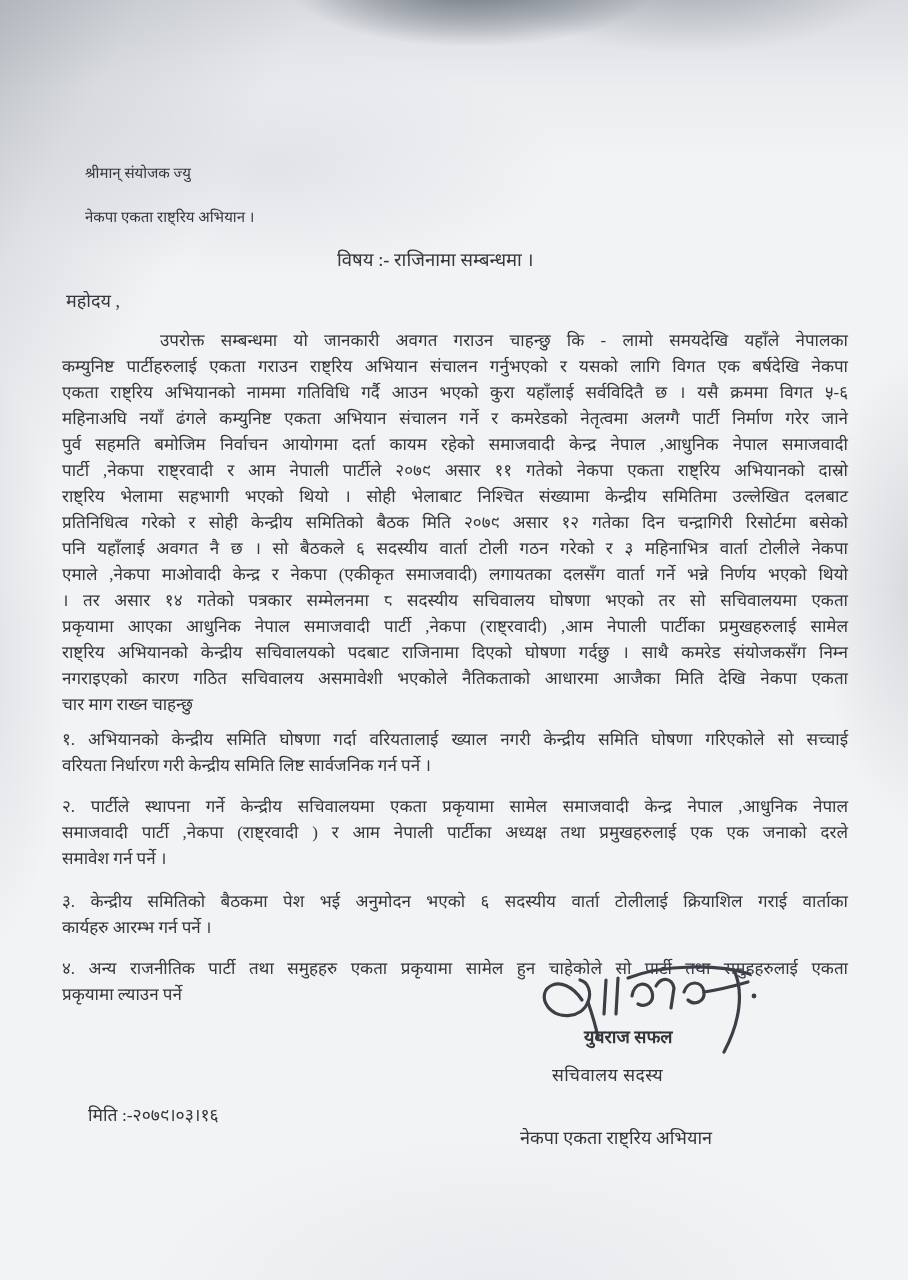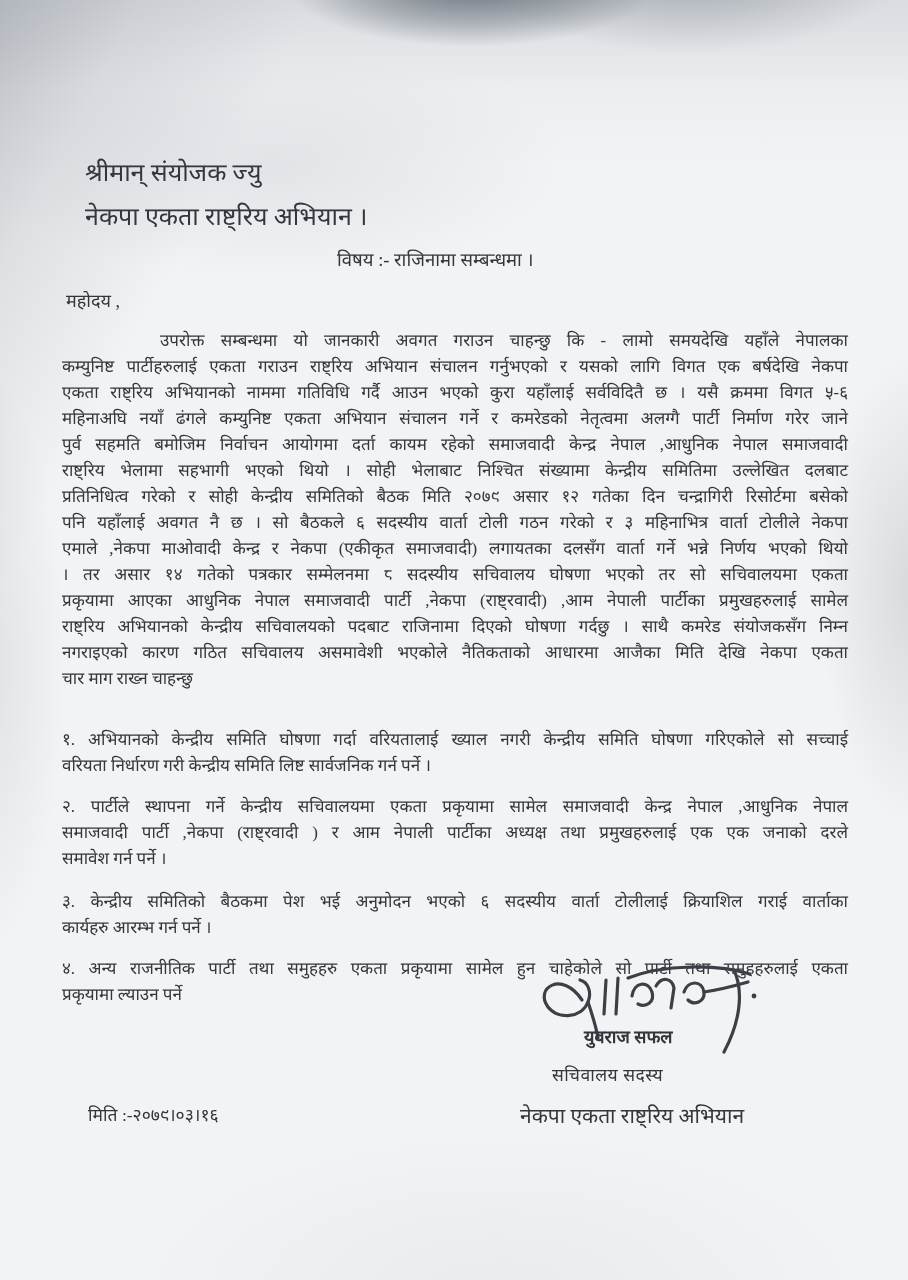--- a/index.html
+++ b/index.html
@@ -16,36 +16,36 @@
       radial-gradient(ellipse 300px 120px at 76% -30px, rgba(120,128,137,.55) 0%, rgba(150,156,164,0) 70%),
       linear-gradient(118deg, rgba(140,146,154,.50) 0%, rgba(168,173,180,.28) 9%, rgba(200,204,210,0) 20%),
       linear-gradient(180deg, rgba(175,180,188,.38) 0%, rgba(200,204,210,.15) 7%, rgba(220,222,226,0) 13%),
       radial-gradient(ellipse 140px 340px at 101% 46%, rgba(168,173,180,.38) 0%, rgba(190,194,200,0) 70%),
       radial-gradient(ellipse 120px 420px at -2% 52%, rgba(185,189,196,.35) 0%, rgba(200,204,210,0) 70%),
       radial-gradient(ellipse 420px 160px at 30% 13%, rgba(205,209,215,.45) 0%, rgba(225,227,231,0) 70%),
       radial-gradient(ellipse 500px 220px at 55% 101%, rgba(215,218,223,.35) 0%, rgba(230,232,235,0) 75%),
       linear-gradient(0deg,#f2f3f5,#f2f3f5);
   }
   .txt{position:absolute;}
-  .addr-line{font-size:25px;line-height:26px;}
+  .addr-line{font-size:15px;line-height:26px;}
   .addr-line + .addr-line{margin-top:18px;}
   .subject{font-size:18.5px;}
   .salutation{font-size:18px;}
   .lines-block{
     width:786px;font-size:17px;line-height:26px;
   }
   .lines-block .line{
     text-align:justify;text-align-last:justify;
     height:26px;overflow:visible;font-family:Liberation Serif, serif;
   }
   .lines-block .line:last-child{text-align-last:left;}
   .body-block .line:first-child{text-indent:98px;}
   .sig-name{font-size:18px;}
   .sig-role{font-size:17.5px;letter-spacing:.5px;}
-  .sig-org{font-size:21px;}
+  .sig-org{font-size:18px;margin-top:24px;}
   .date-line{font-size:17.5px;}
   .signature-svg{position:absolute;left:538px;top:952px;}
 </style>
 </head>
 <body>
 
 <div class="page">
 
   <div class="txt addr-block" style="left:85px;top:160px;">
     <div class="addr-line">श्रीमान् संयोजक ज्यु</div>
@@ -55,20 +55,21 @@
   <div class="txt subject" style="left:337px;top:246px;">विषय :- राजिनामा सम्बन्धमा ।</div>
 
   <div class="txt salutation" style="left:66px;top:288px;">महोदय ,</div>
 
   <div class="txt lines-block body-block" style="left:62px;top:328px;">
       <div class="line">उपरोक्त सम्बन्धमा यो जानकारी अवगत गराउन चाहन्छु कि - लामो समयदेखि यहाँले नेपालका</div>
       <div class="line">कम्युनिष्ट पार्टीहरुलाई एकता गराउन राष्ट्रिय अभियान संचालन गर्नुभएको र यसको लागि विगत एक बर्षदेखि नेकपा</div>
       <div class="line">एकता राष्ट्रिय अभियानको नाममा गतिविधि गर्दै आउन भएको कुरा यहाँलाई सर्वविदितै छ । यसै क्रममा विगत ५-६</div>
       <div class="line">महिनाअघि नयाँ ढंगले कम्युनिष्ट एकता अभियान संचालन गर्ने र कमरेडको नेतृत्वमा अलग्गै पार्टी निर्माण गरेर जाने</div>
       <div class="line">पुर्व सहमति  बमोजिम निर्वाचन आयोगमा दर्ता कायम रहेको समाजवादी केन्द्र नेपाल ,आधुनिक नेपाल समाजवादी</div>
+      <div class="line">पार्टी ,नेकपा राष्ट्रवादी र आम नेपाली पार्टीले २०७९ असार ११ गतेको नेकपा एकता राष्ट्रिय अभियानको दास्रो</div>
       <div class="line">राष्ट्रिय भेलामा सहभागी भएको थियो । सोही भेलाबाट निश्चित संख्यामा केन्द्रीय समितिमा उल्लेखित दलबाट</div>
       <div class="line">प्रतिनिधित्व गरेको र सोही केन्द्रीय समितिको बैठक मिति २०७९ असार १२ गतेका दिन चन्द्रागिरी रिसोर्टमा बसेको</div>
       <div class="line">पनि यहाँलाई अवगत नै छ । सो बैठकले ६ सदस्यीय वार्ता टोली गठन गरेको र ३ महिनाभित्र वार्ता टोलीले नेकपा</div>
       <div class="line">एमाले ,नेकपा माओवादी केन्द्र र नेकपा (एकीकृत समाजवादी) लगायतका दलसँग वार्ता गर्ने भन्ने निर्णय भएको थियो</div>
       <div class="line">।  तर असार १४ गतेको पत्रकार सम्मेलनमा ८ सदस्यीय सचिवालय घोषणा भएको तर सो सचिवालयमा एकता</div>
       <div class="line">प्रकृयामा आएका आधुनिक नेपाल समाजवादी पार्टी ,नेकपा (राष्ट्रवादी) ,आम नेपाली पार्टीका प्रमुखहरुलाई सामेल</div>
       <div class="line">राष्ट्रिय अभियानको केन्द्रीय सचिवालयको पदबाट राजिनामा दिएको घोषणा गर्दछु । साथै कमरेड संयोजकसँग निम्न</div>
       <div class="line">नगराइएको  कारण गठित सचिवालय असमावेशी भएकोले नैतिकताको आधारमा आजैका मिति देखि नेकपा एकता</div>
       <div class="line">चार  माग राख्न चाहन्छु</div>
     </div>

